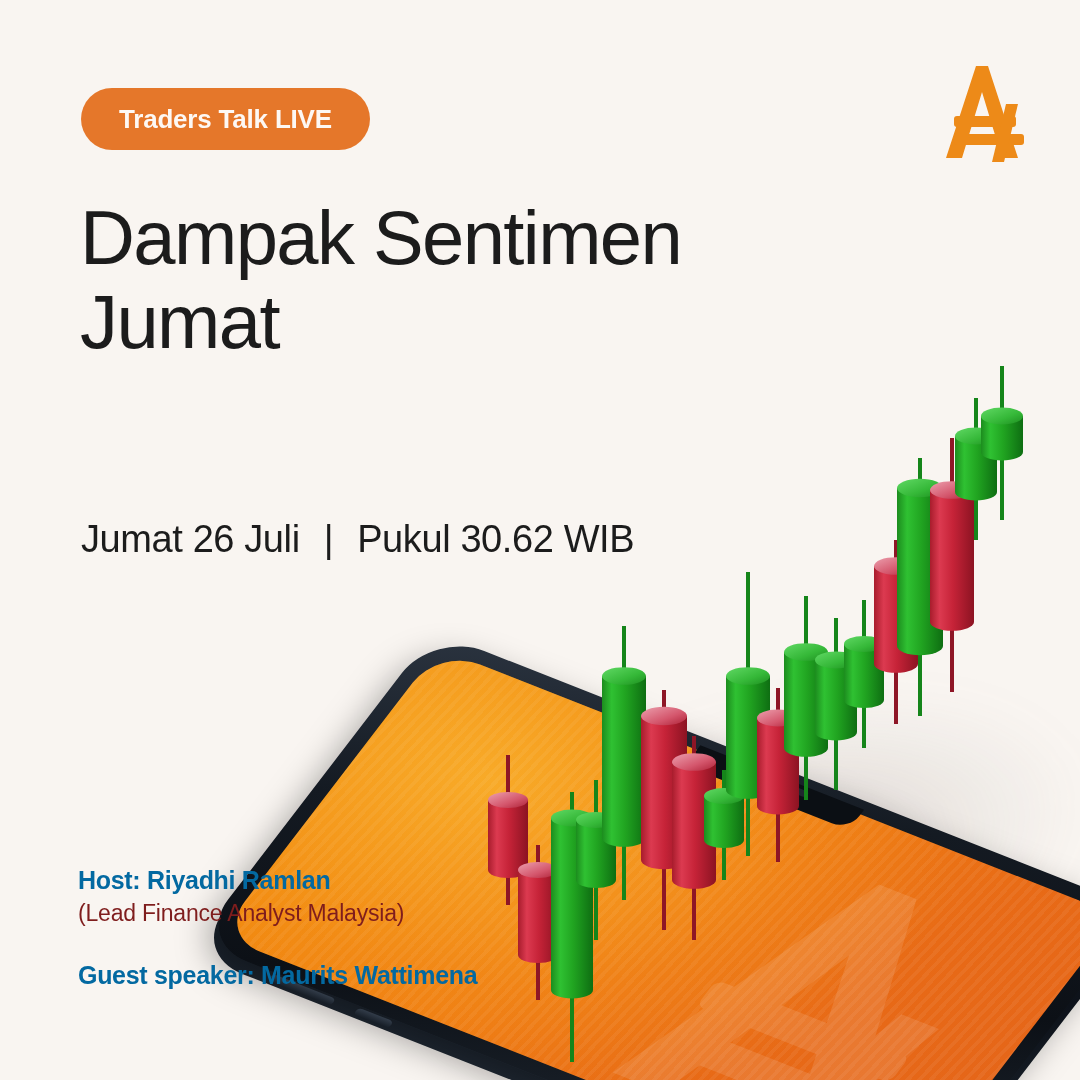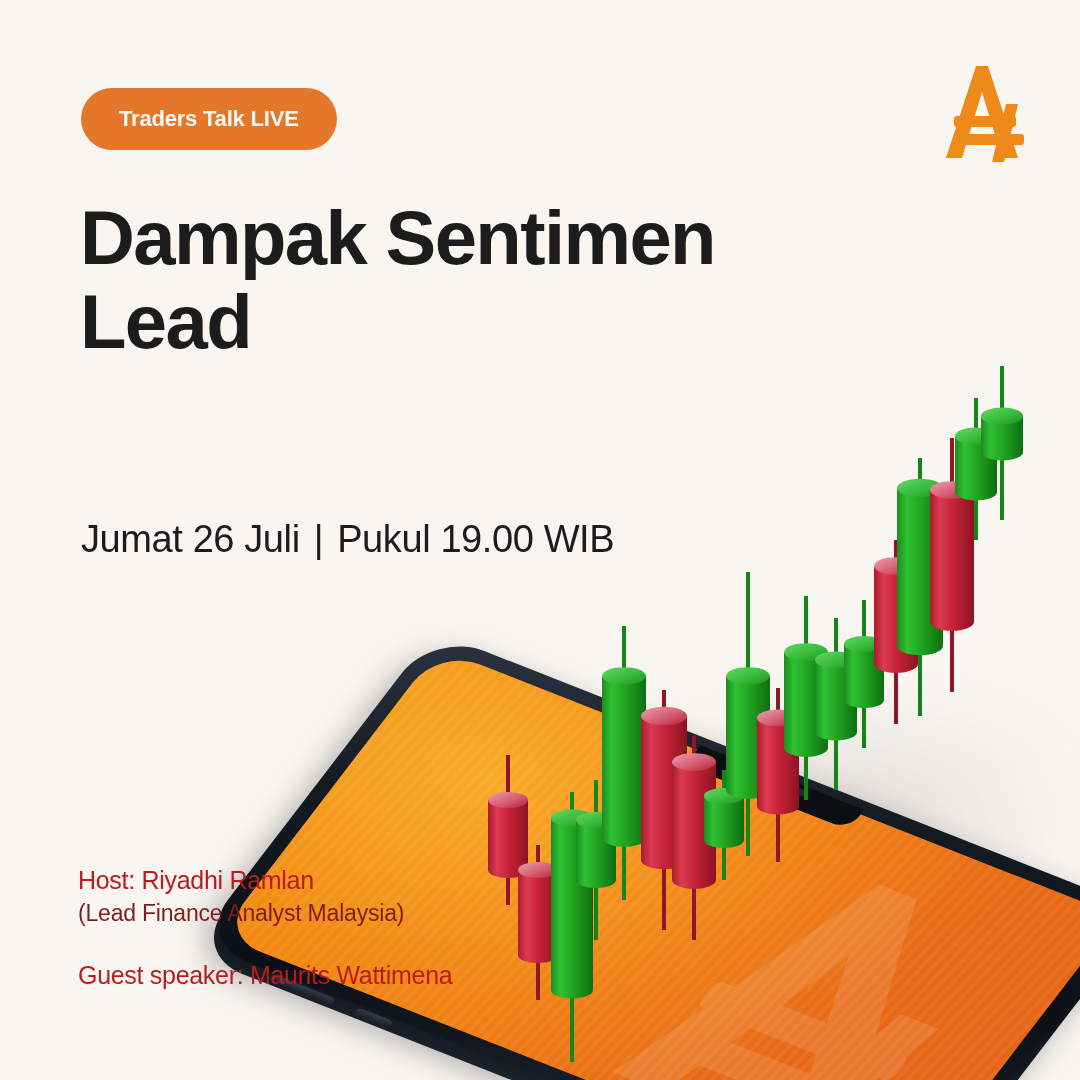--- a/index.html
+++ b/index.html
@@ -29,21 +29,21 @@
     padding: 0 38px;
     border-radius: 34px;
     background: #E5772A;
     display: flex;
     align-items: center;
     justify-content: center;
     box-sizing: border-box;
   }
   #badge-label {
     color: #FDF8F4;
-    font-size: 22px;
+    font-size: 26px;
     font-weight: bold;
     letter-spacing: -0.2px;
     white-space: nowrap;
   }
 
   
   #logo {
     position: absolute;
     right: 48px;
     top: 58px;
@@ -53,58 +53,58 @@
 
   
   #headline {
     position: absolute;
     left: 80px;
     top: 196px;
     width: 700px;
   }
   .headline-line {
     font-size: 76px;
-    font-weight: bold;
+    font-weight: normal;
     color: #1C1C1C;
     line-height: 1.1;
     letter-spacing: -1.6px;
     white-space: nowrap;
   }
 
   
   #datetime {
     position: absolute;
     left: 81px;
     top: 518px;
     font-size: 38px;
     color: #1C1C1C;
     letter-spacing: -0.4px;
     display: flex;
     align-items: flex-end;
-    gap: 14px;
+    gap: 24px;
     white-space: nowrap;
   }
   #datetime .sep {
     color: #1C1C1C;
     font-weight: 300;
   }
 
   
   #credits {
     position: absolute;
     left: 78px;
     top: 866px;
     z-index: 40;
   }
   .credit-block { margin-bottom: 34px; }
   .credit-block:last-child { margin-bottom: 11px; }
   .credit-name {
     font-size: 25px;
-    font-weight: normal;
-    color: #b91c1c;
+    font-weight: bold;
+    color: #0369a1;
     letter-spacing: -0.3px;
     white-space: nowrap;
   }
   .credit-role {
     font-size: 23px;
     font-weight: normal;
     color: #7f1d1d;
     letter-spacing: -0.2px;
     margin-top: 5px;
     white-space: nowrap;
@@ -262,27 +262,27 @@
         <path d="M44 8 L56 8 L86 100 L70 100 L50 34 L30 100 L14 100 Z"></path>
         <rect x="22" y="58" width="62" height="11" rx="3"></rect>
         <rect x="22" y="76" width="70" height="11" rx="3"></rect>
         <path d="M74 46 L86 46 L72 104 L60 104 Z"></path>
       </g>
     </svg>
   </div>
 
   <div id="headline">
     <div class="headline-line">Dampak Sentimen</div>
-    <div class="headline-line">Lead</div>
+    <div class="headline-line">Jumat</div>
   </div>
 
   <div id="datetime">
     <span>Jumat 26 Juli</span>
     <span class="sep">|</span>
-    <span>Pukul 19.00 WIB</span>
+    <span>Pukul 30.62 WIB</span>
   </div>
 
   <div id="phone-wrap">
     <div id="phone-shadow"></div>
     <div id="phone">
       <div id="phone-side"></div>
       <div id="phone-body">
         <div id="phone-screen">
           <div id="screen-glow"></div>
           <div id="screen-stripes"></div>

